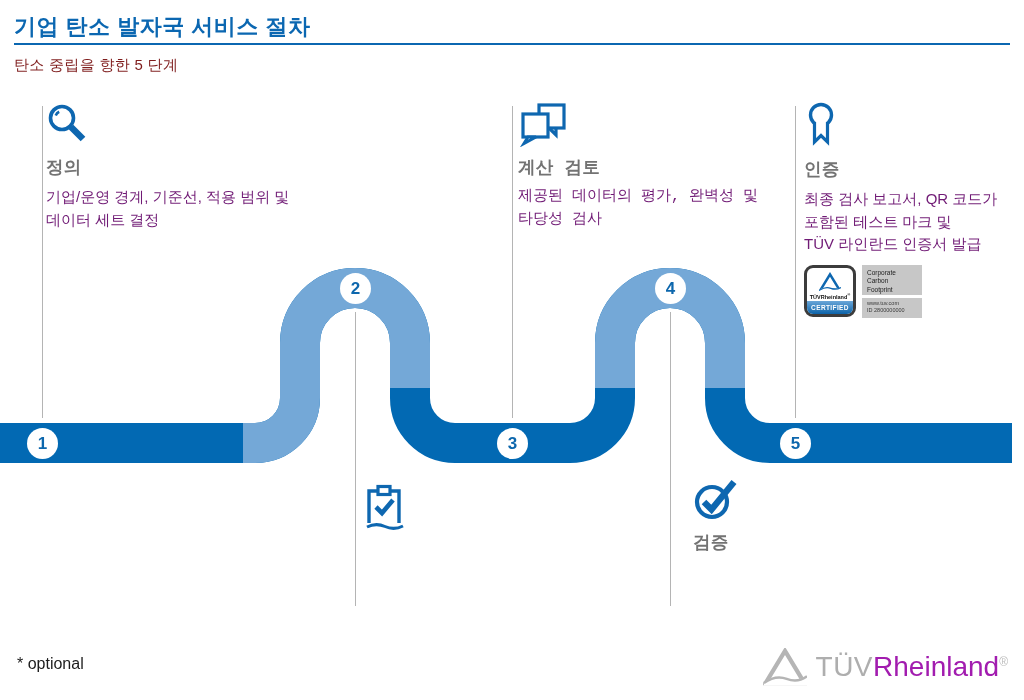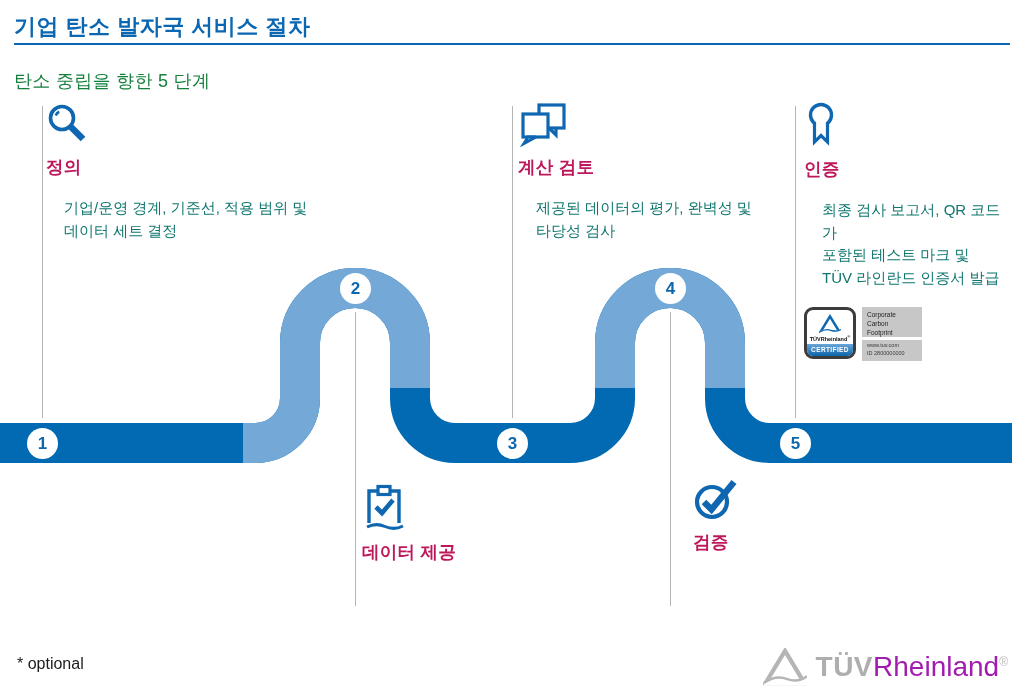--- a/index.html
+++ b/index.html
@@ -11,22 +11,22 @@
   }
   
   .page-title{
     position:absolute;left:14px;top:12px;
     font-size:22px;font-weight:bold;color:#0b67b1;letter-spacing:.5px;
   }
   .header-rule{
     position:absolute;left:14px;top:43px;width:996px;height:2px;background:#0b67b1;
   }
   .page-subtitle{
-    position:absolute;left:14px;top:69px;
-    font-size:18px;color:#15803d;letter-spacing:.3px;
+    position:absolute;left:14px;top:56px;
+    font-size:15px;color:#7f1d1d;letter-spacing:.3px;
   }
   
   .snake{position:absolute;left:0;top:0;}
   
   .vline{position:absolute;width:1px;background:#b4b4b4;}
   #vl1{left:42px;top:106px;height:312px;}
   #vl2{left:355px;top:312px;height:294px;}
   #vl3{left:512px;top:106px;height:312px;}
   #vl4{left:670px;top:312px;height:294px;}
   #vl5{left:795px;top:106px;height:312px;}
@@ -38,29 +38,29 @@
   }
   #nc1{left:27px;top:428px;}
   #nc2{left:340px;top:273px;}
   #nc3{left:497px;top:428px;}
   #nc4{left:655px;top:273px;}
   #nc5{left:780px;top:428px;}
   
   .step{position:absolute;}
   #s1{left:46px;top:103px;width:312px;}
   #s2{left:362px;top:482px;width:300px;}
-  #s3{left:518px;top:101px;width:300px;}
+  #s3{left:518px;top:101px;width:300px;font-family:Liberation Mono, monospace;}
   #s4{left:693px;top:476px;width:344px;}
   #s5{left:804px;top:101px;width:220px;}
   .step .icon{display:block;margin-bottom:8px;}
   .step-title{
-    font-size:17.5px;font-weight:bold;color:#be185d;margin:0 0 7px 0;letter-spacing:.3px;
+    font-size:17.5px;font-weight:bold;color:#737373;margin:0 0 7px 0;letter-spacing:.3px;
   }
   .step-desc{
-    font-size:15px;color:#0f766e;line-height:1.5;white-space:pre-line;margin:18px;
+    font-size:15px;color:#701a75;line-height:1.5;white-space:pre-line;margin:0;
   }
   .icon-stroke{stroke:#0e67b0;fill:none;}
   
   .badge{display:flex;gap:6px;margin-top:9px;align-items:stretch;}
   .badge-mark{
     width:52px;height:52px;border:3px solid #3c3c3c;border-radius:9px;background:#fff;
     display:flex;flex-direction:column;align-items:center;justify-content:flex-end;
     overflow:hidden;box-sizing:border-box;
   }
   .badge-brand{font-size:5.5px;font-weight:bold;color:#111;line-height:1;margin:1px 0 1px 0;}
@@ -73,21 +73,21 @@
     width:60px;background:#c7c7c7;display:flex;flex-direction:column;box-sizing:border-box;
   }
   .badge-product{font-size:6.5px;color:#222;line-height:1.35;padding:4px 0 0 5px;white-space:pre-line;}
   .badge-divider{height:3px;background:#ffffff;margin-top:auto;}
   .badge-meta{font-size:5.5px;color:#3a3a3a;line-height:1.4;padding:2px 0 3px 5px;}
   
   .footnote{position:absolute;left:17px;bottom:27px;font-size:16px;color:#1c1c1c;}
   
   .footer-logo{position:absolute;right:16px;bottom:14px;display:flex;align-items:center;gap:9px;}
   .logo-text{font-size:28px;color:#b1b1b1;line-height:1;}
-  .logo-text .tuv{font-weight:bold;color:#aeaeae;letter-spacing:.5px;}
+  .logo-text .tuv{font-weight:normal;color:#aeaeae;letter-spacing:.5px;}
   .logo-text .rh{font-weight:normal;color:#a21caf;}
   .logo-text .reg{font-size:12px;color:#bcbcbc;vertical-align:super;}
 </style>
 </head>
 <body>
 
 <div class="page-title">기업 탄소 발자국 서비스 절차</div>
 <div class="header-rule"></div>
 <div class="page-subtitle">탄소 중립을 향한 5 단계</div>
 
@@ -165,21 +165,20 @@
   </div>
 </div>
 
 <div class="step" id="s2">
   <svg class="icon" width="44" height="50" viewBox="0 0 44 50">
     <path class="icon-stroke" d="M 7 41 V 9 H 37 V 41" stroke-width="3.4"></path>
     <rect x="16" y="4.5" width="12" height="8" fill="#ffffff" stroke="#0e67b0" stroke-width="3.2"></rect>
     <path class="icon-stroke" d="M 14 25 L 20 31 L 31 18" stroke-width="4.6"></path>
     <path d="M 5 45 Q 14 40.5 23 44.5 T 41 44" fill="none" stroke="#0e67b0" stroke-width="3"></path>
   </svg>
-  <div class="step-title">데이터 제공</div>
 </div>
 
 <div class="step" id="s4">
   <svg class="icon" width="48" height="46" viewBox="0 0 48 46">
     <circle class="icon-stroke" cx="19" cy="26" r="15" stroke-width="4.2"></circle>
     <path class="icon-stroke" d="M 11 26 L 18.5 33.5 L 41 6" stroke-width="6.4"></path>
   </svg>
   <div class="step-title">검증</div>
 </div>
 

